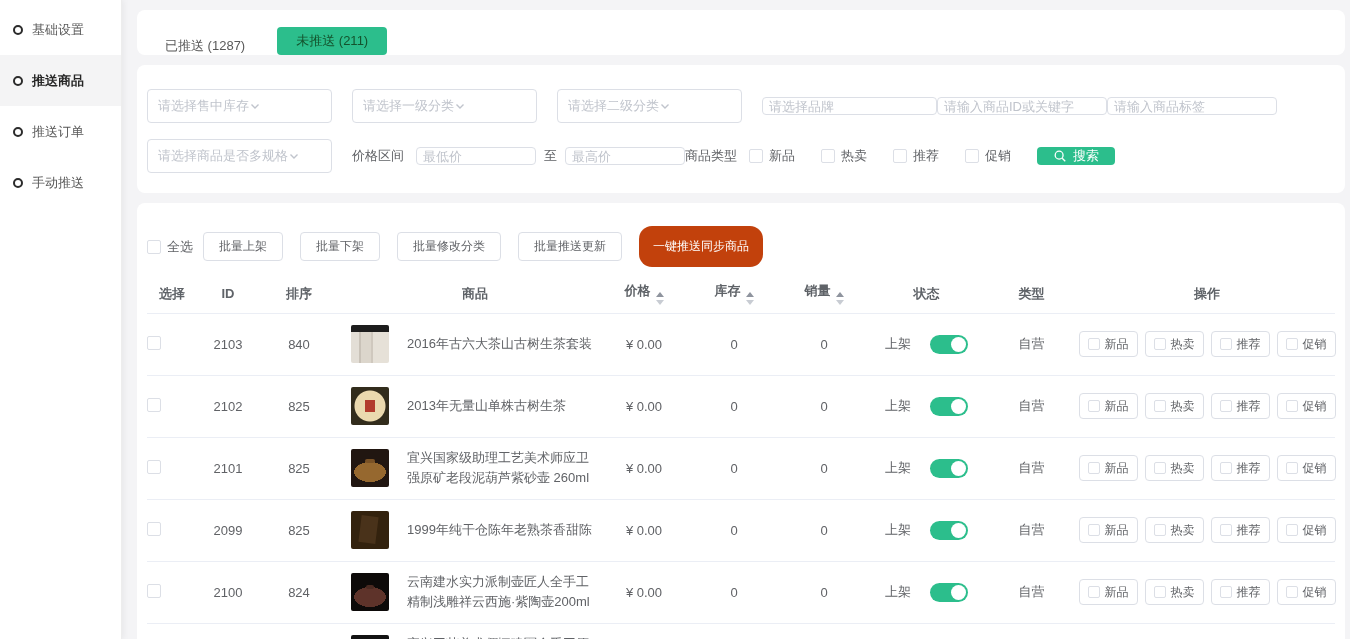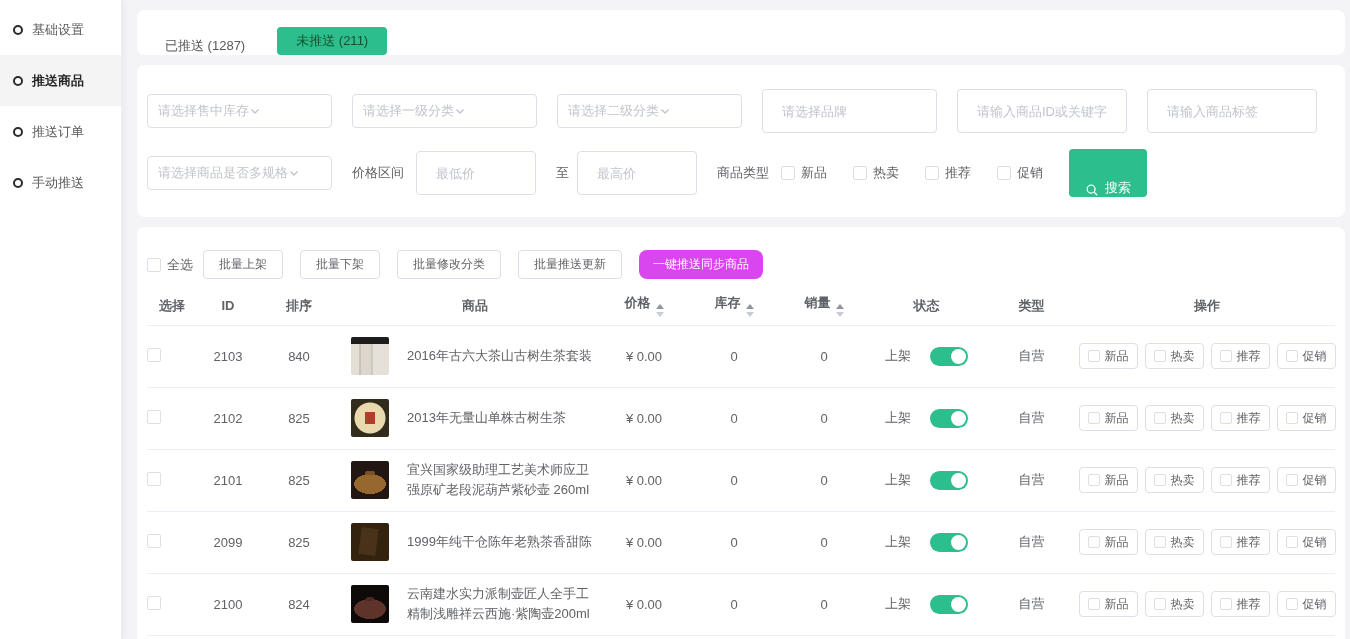--- a/index.html
+++ b/index.html
@@ -23,38 +23,38 @@
   .tab-active{background:#2cbe8c;color:#14532d;border:none;border-radius:4px;height:28px;padding:0 19px;
     font-size:13px;cursor:pointer;font-family:Liberation Sans, sans-serif}
 
   .filter-card{padding:24px 10px 20px;margin-bottom:10px}
   .f-row{display:flex;align-items:center}
   .f-row + .f-row{margin-top:16px}
   .sel{width:185px;height:34px;border:1px solid #dcdfe6;border-radius:4px;background:#fff;
     display:flex;align-items:center;justify-content:flex-start;padding:0 10px;color:#c0c4cc;
     cursor:pointer;margin-right:20px;flex-shrink:0}
   .sel .ph{overflow:hidden;white-space:nowrap}
-  input.txt{height:44px;border:1px solid #dcdfe6;border-radius:4px;padding:0 19px;color:#606266;
-    margin-right:20px;outline:none;font-family:inherit;font-size:13px;background:#fff}
+  input.txt{height:18px;border:1px solid #dcdfe6;border-radius:4px;padding:0 6px;color:#606266;
+    outline:none;font-family:inherit;font-size:13px;background:#fff}
   input.txt::placeholder{color:#c0c4cc}.w175{width:175px}.w170{width:170px}.w120{width:120px}
   .lbl{color:#606266;margin-right:12px;white-space:nowrap}
   .mr8{margin-right:8px}
   .cbx{width:14px;height:14px;border:1px solid #dcdfe6;border-radius:2px;background:#fff;
     display:inline-block;flex-shrink:0}
   .cbx.sm{width:12px;height:12px}
   .cb-item{display:inline-flex;align-items:center;gap:6px;margin-right:26px;cursor:pointer;color:#606266}
-  .btn-search{background:#2cbe8c;color:#fff;border:none;border-radius:4px;height:48px;padding:0 16px;
-    font-size:13px;cursor:pointer;display:inline-flex;align-items:flex-end;gap:6px;font-family:inherit}
+  .btn-search{background:#2cbe8c;color:#fff;border:none;border-radius:4px;height:18px;padding:0 16px;
+    font-size:13px;cursor:pointer;display:inline-flex;align-items:center;gap:6px;font-family:inherit}
 
   .table-card{padding:23px 10px 0}
   .batch-row{display:flex;align-items:center;margin-bottom:8px}
   .batch-row .cb-item{margin-right:10px}
   .batch-btn{padding:0 15px;height:29px;border:1px solid #dcdfe6;border-radius:4px;background:#fff;
     color:#606266;font-size:12px;cursor:pointer;margin-right:17px;font-family:inherit}
-  .btn-sync{background:#d946ef;color:#fff;border:none;border-radius:8px;height:29px;padding:0 14px;
+  .btn-sync{background:#c2410c;color:#fff;border:none;border-radius:13px;height:41px;padding:0 14px;
     font-size:12px;cursor:pointer;font-family:inherit}
 
   table{border-collapse:collapse;table-layout:fixed;width:1188px}
   thead th{font-weight:bold;color:#5f6368;height:38px;font-size:13px;text-align:center;
     border-bottom:1px solid #ebeef5;white-space:nowrap}
   thead th.al{text-align:center}
   thead th.pl{padding-left:12px}
   tbody tr{border-bottom:1px solid #ebeef5;height:62px}
   td{text-align:center;vertical-align:middle;color:#606266;font-size:13px}
   td.al{text-align:left}

